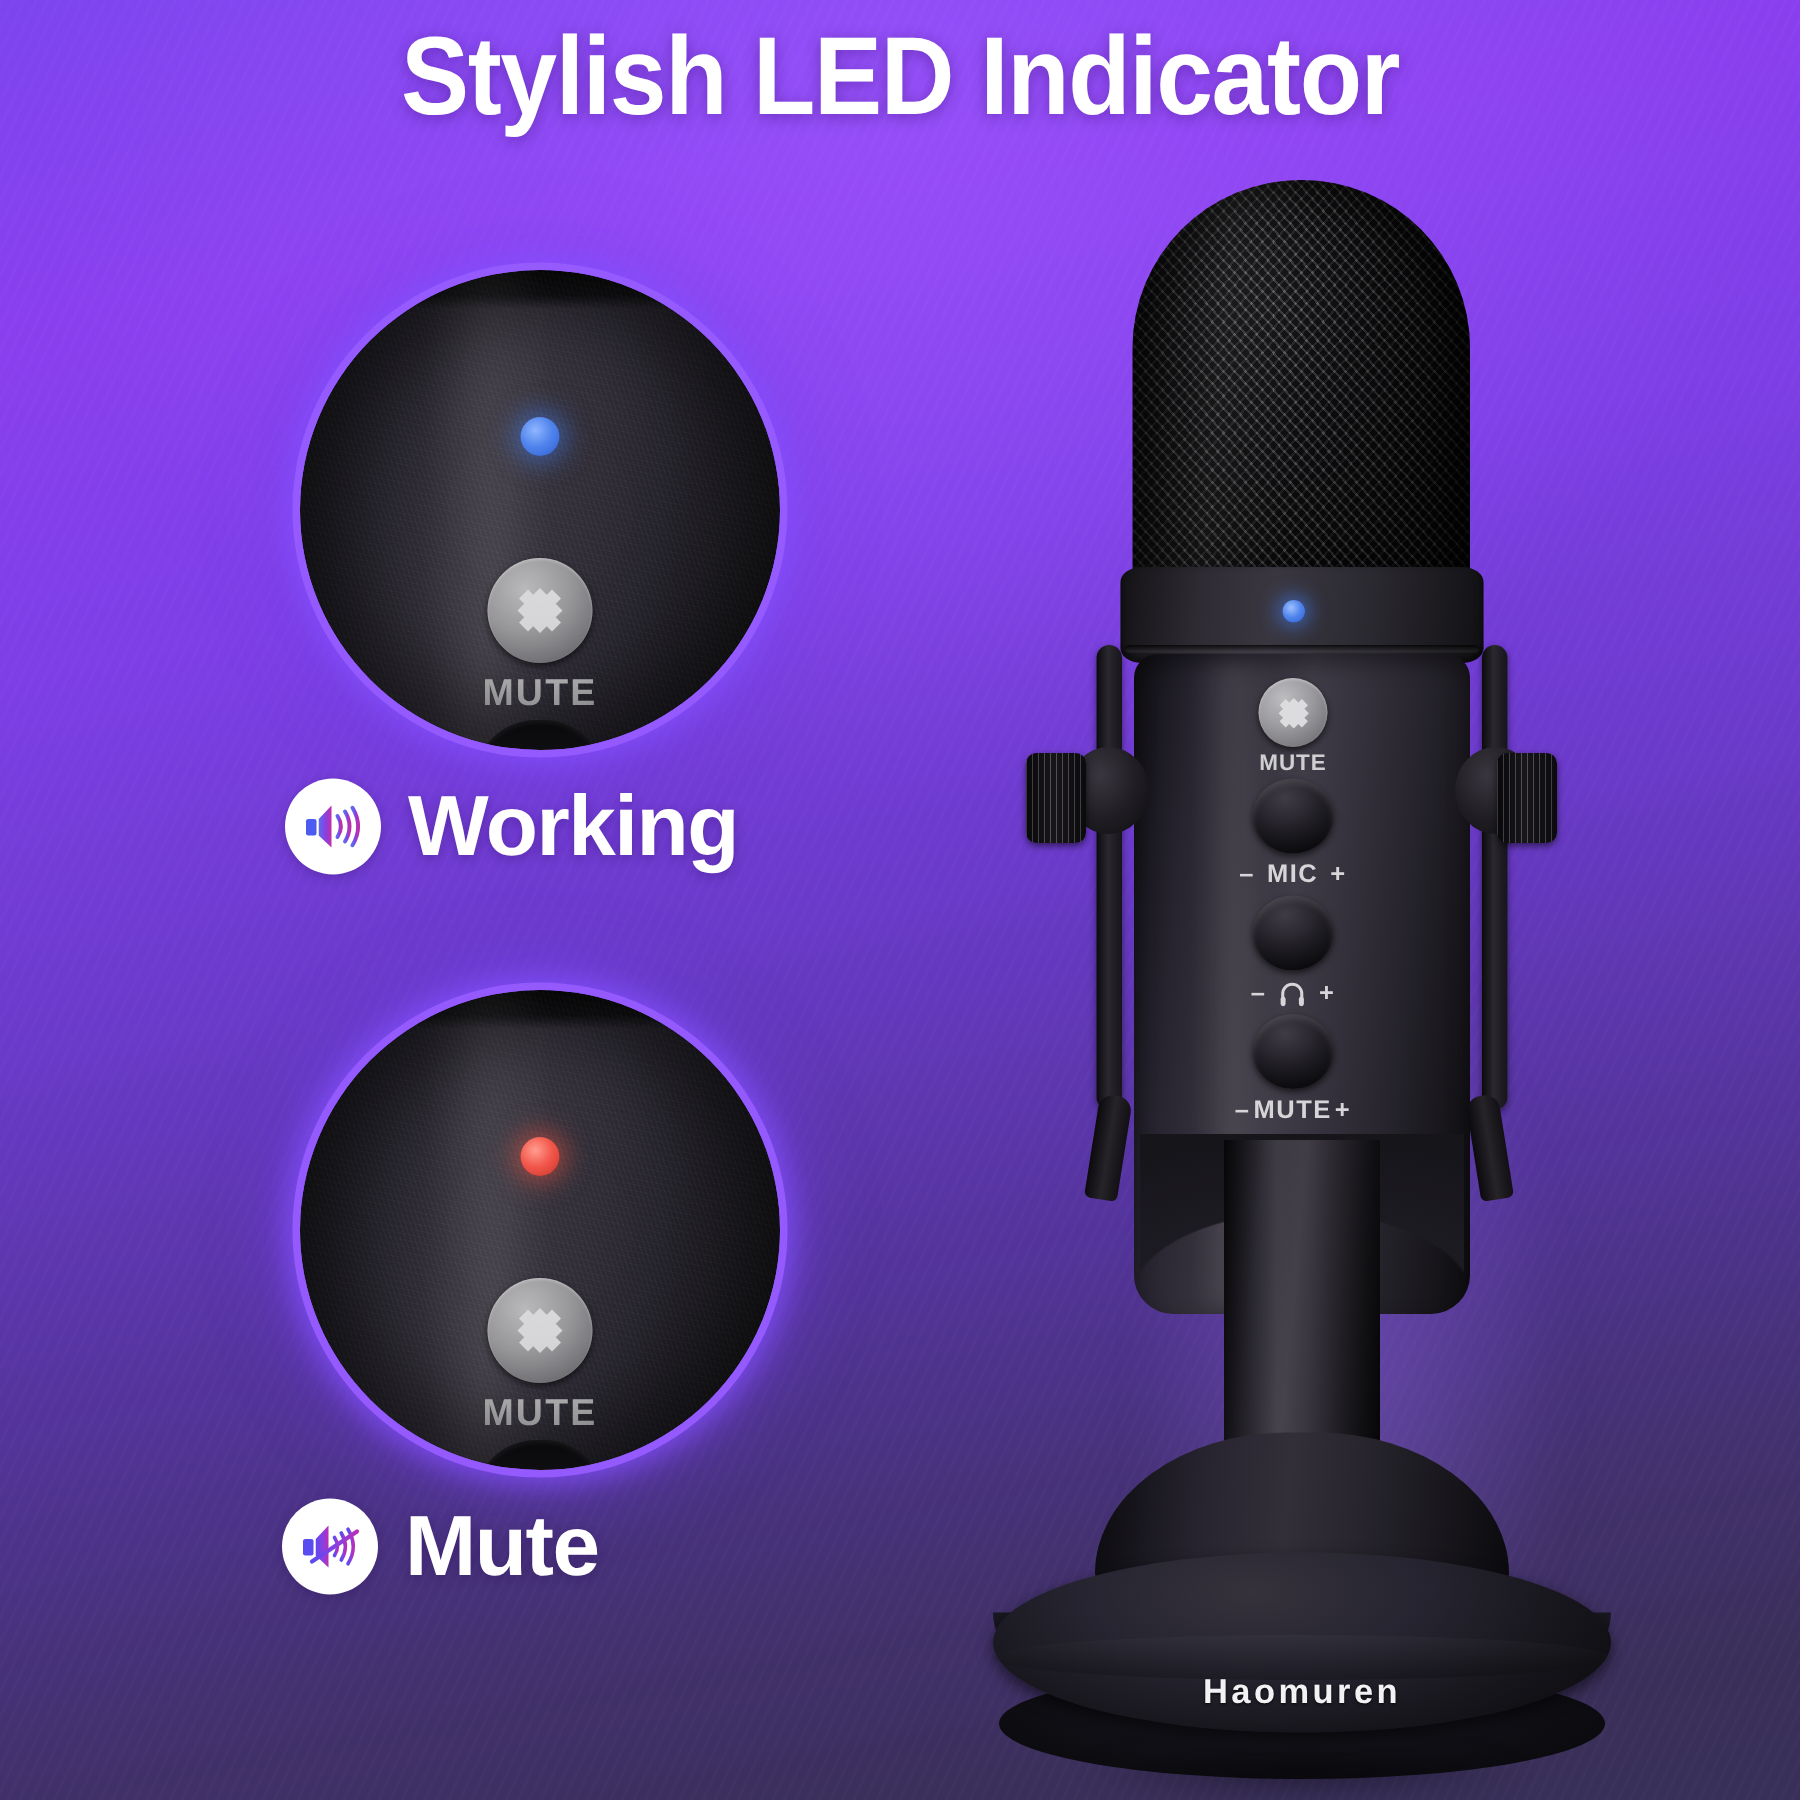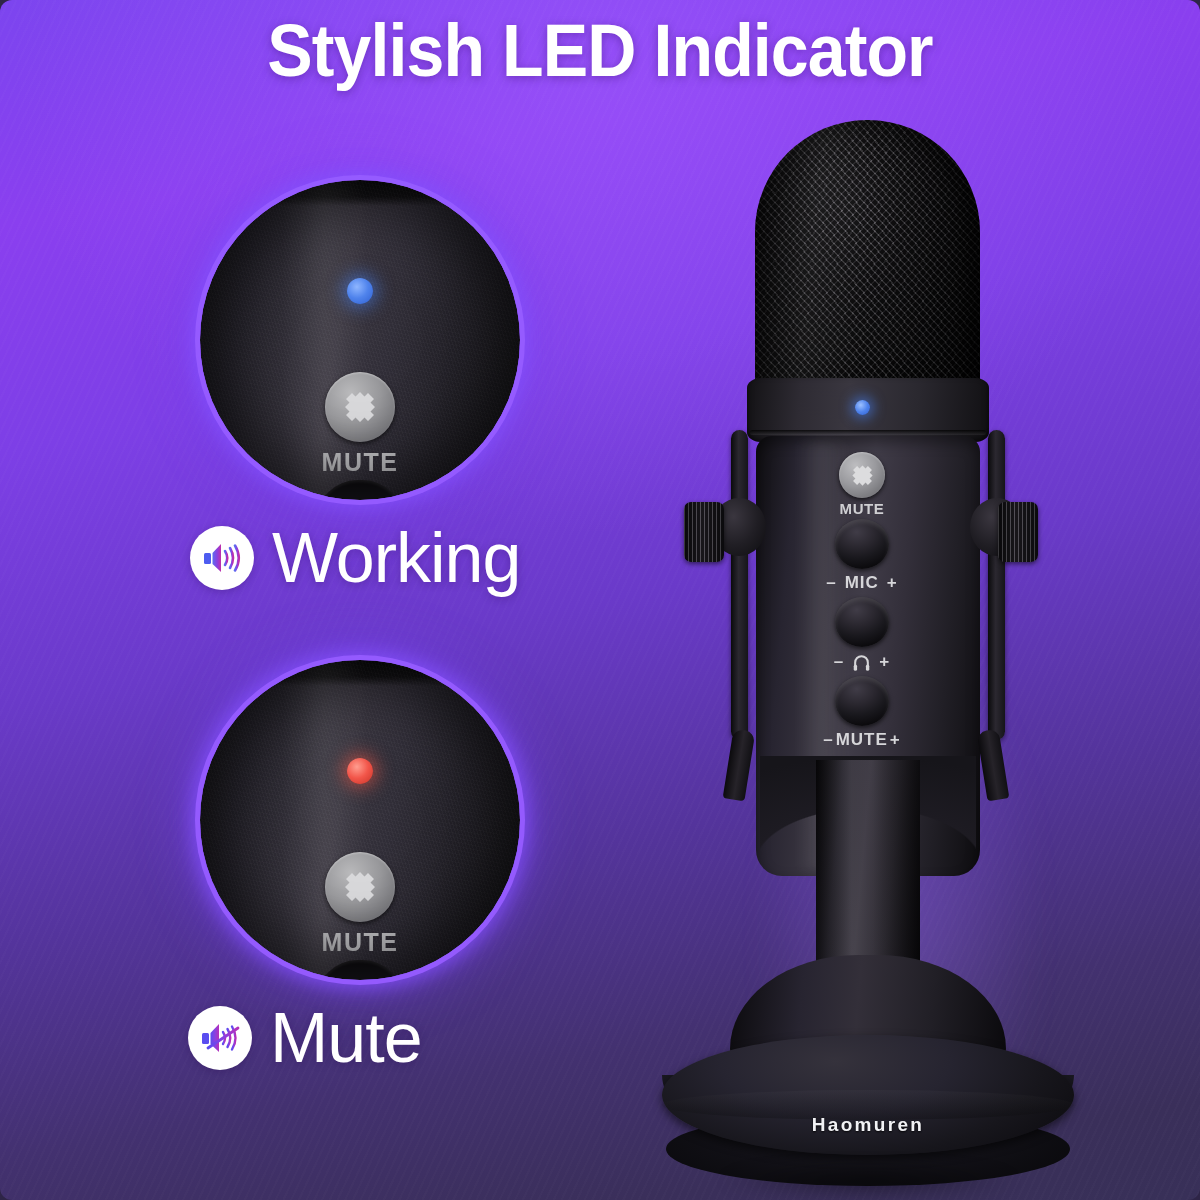--- a/index.html
+++ b/index.html
@@ -17,21 +17,20 @@
       radial-gradient(ellipse 70% 55% at 50% 6%, rgba(160,90,255,0.55) 0%, rgba(160,90,255,0) 70%),
       linear-gradient(170deg,
         #7c45ef 0%,
         #8a3fef 16%,
         #7d3fe6 32%,
         #6a3ac9 50%,
         #54349c 67%,
         #433170 82%,
         #3a2f5a 93%,
         #383058 100%);
-    border-radius: 12px;
   }
   
   #stage::after{
     content:"";
     position:absolute; inset:0;
     background:repeating-linear-gradient(115deg, rgba(255,255,255,0.016) 0 2px, rgba(0,0,0,0) 2px 7px);
     pointer-events:none;
   }
 
   
@@ -167,22 +166,22 @@
   .badge-icon {
     width: 64px; height: 64px;
     border-radius: 50%;
     background: #ffffff;
     display: flex; align-items: center; justify-content: center;
     box-shadow: 0 2px 8px rgba(30,0,70,0.25);
   }
   .badge-icon svg { width: 44px; height: 44px; display:block; }
   .badge-text {
     color: #ffffff;
-    font-size: 70px;
-    font-weight: normal;
+    font-size: 57px;
+    font-weight: bold;
     letter-spacing: -1px;
     text-shadow: 0 2px 8px rgba(35,0,80,0.3);
   }
 
   
   #mic { position: absolute; left: 600px; top: 100px; width: 600px; height: 1080px; z-index: 15; }
   #mic .p { position: absolute; }
 
   
   .mic-glow {
@@ -389,21 +388,21 @@
     width: 412px; height: 30px;
     border-radius: 50%;
     background: linear-gradient(180deg, rgba(255,255,255,0.05), rgba(0,0,0,0.4));
     opacity: 0.55;
   }
   .brand {
     left: 154px; top: 1014px;
     width: 228px;
     text-align: center;
     color: #f2f2f5;
-    font-size: 19px;
+    font-size: 23px;
     font-weight: bold;
     letter-spacing: 2.3px;
     text-shadow: 0 1px 2px rgba(0,0,0,0.8);
   }
   .base-shadow {
     left: 60px; top: 1058px;
     width: 418px; height: 46px;
     border-radius: 50%;
     background: radial-gradient(ellipse 50% 50% at 50% 50%, rgba(0,0,0,0.45) 0%, rgba(0,0,0,0) 72%);
     filter: blur(8px);

